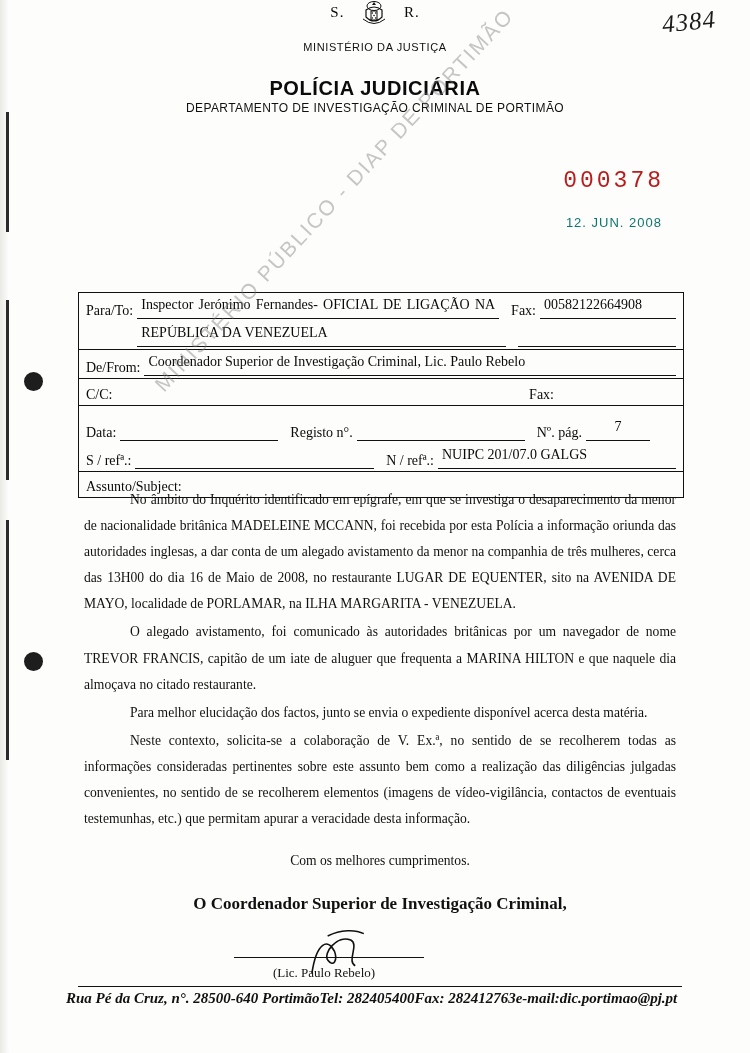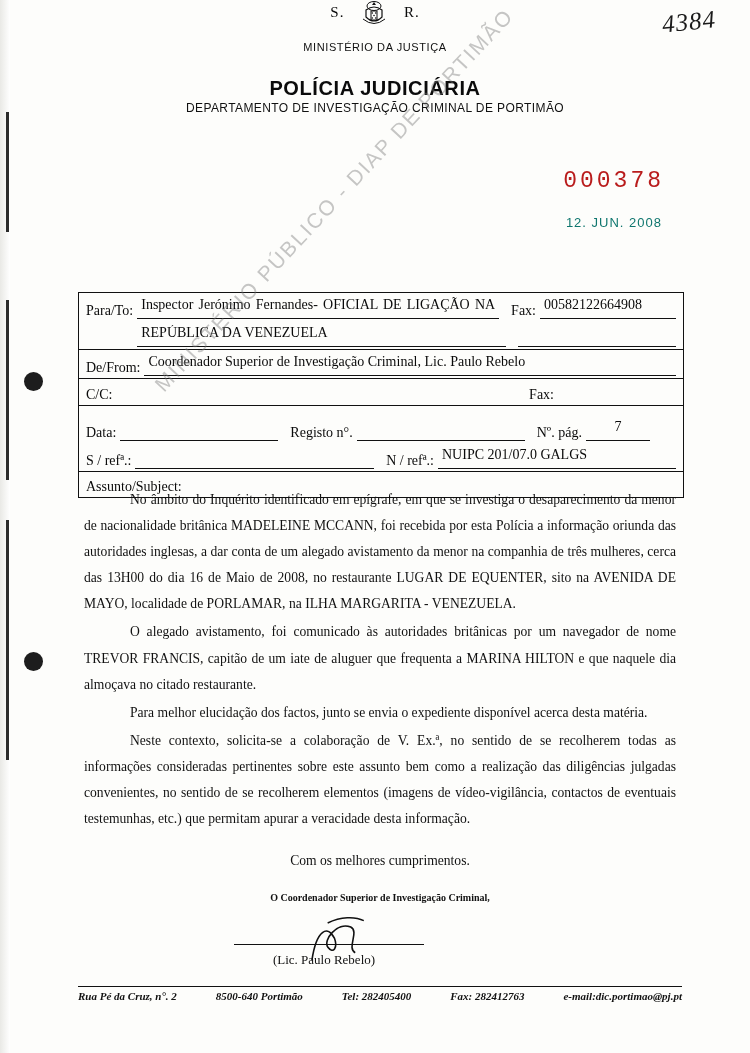--- a/index.html
+++ b/index.html
@@ -185,21 +185,21 @@
   .closing {
     text-align: center;
     text-indent: 0 !important;
     margin-top: 16px !important;
   }
   .signature-title {
     text-align: center;
     text-indent: 0 !important;
     font-weight: bold;
     margin-top: 14px !important;
-    font-size: 10px;
+    font-size: 17px;
     font-family: Liberation Serif, serif;
   }
   .sig-area {
     position: relative;
     height: 64px;
     margin-top: 4px;
   }
   .sig-line {
     position: absolute;
     left: 150px;
@@ -245,29 +245,29 @@
   
   .footer-rule {
     position: absolute;
     left: 78px;
     top: 986px;
     width: 604px;
     border-top: 1.4px solid #111;
   }
   .footer {
     position: absolute;
-    left: 78px;
+    left: 66px;
     top: 990px;
     width: 604px;
     display: flex;
     justify-content: space-between;
     font-family: "Liberation Serif", serif;
     font-style: italic;
     font-weight: bold;
-    font-size: 11px;
+    font-size: 15px;
     color: #111;
   }
   .footer span { white-space: nowrap; }
 </style>
 </head>
 <body>
 
 <div class="page">
 
   <div class="scan-edge-left"></div>

